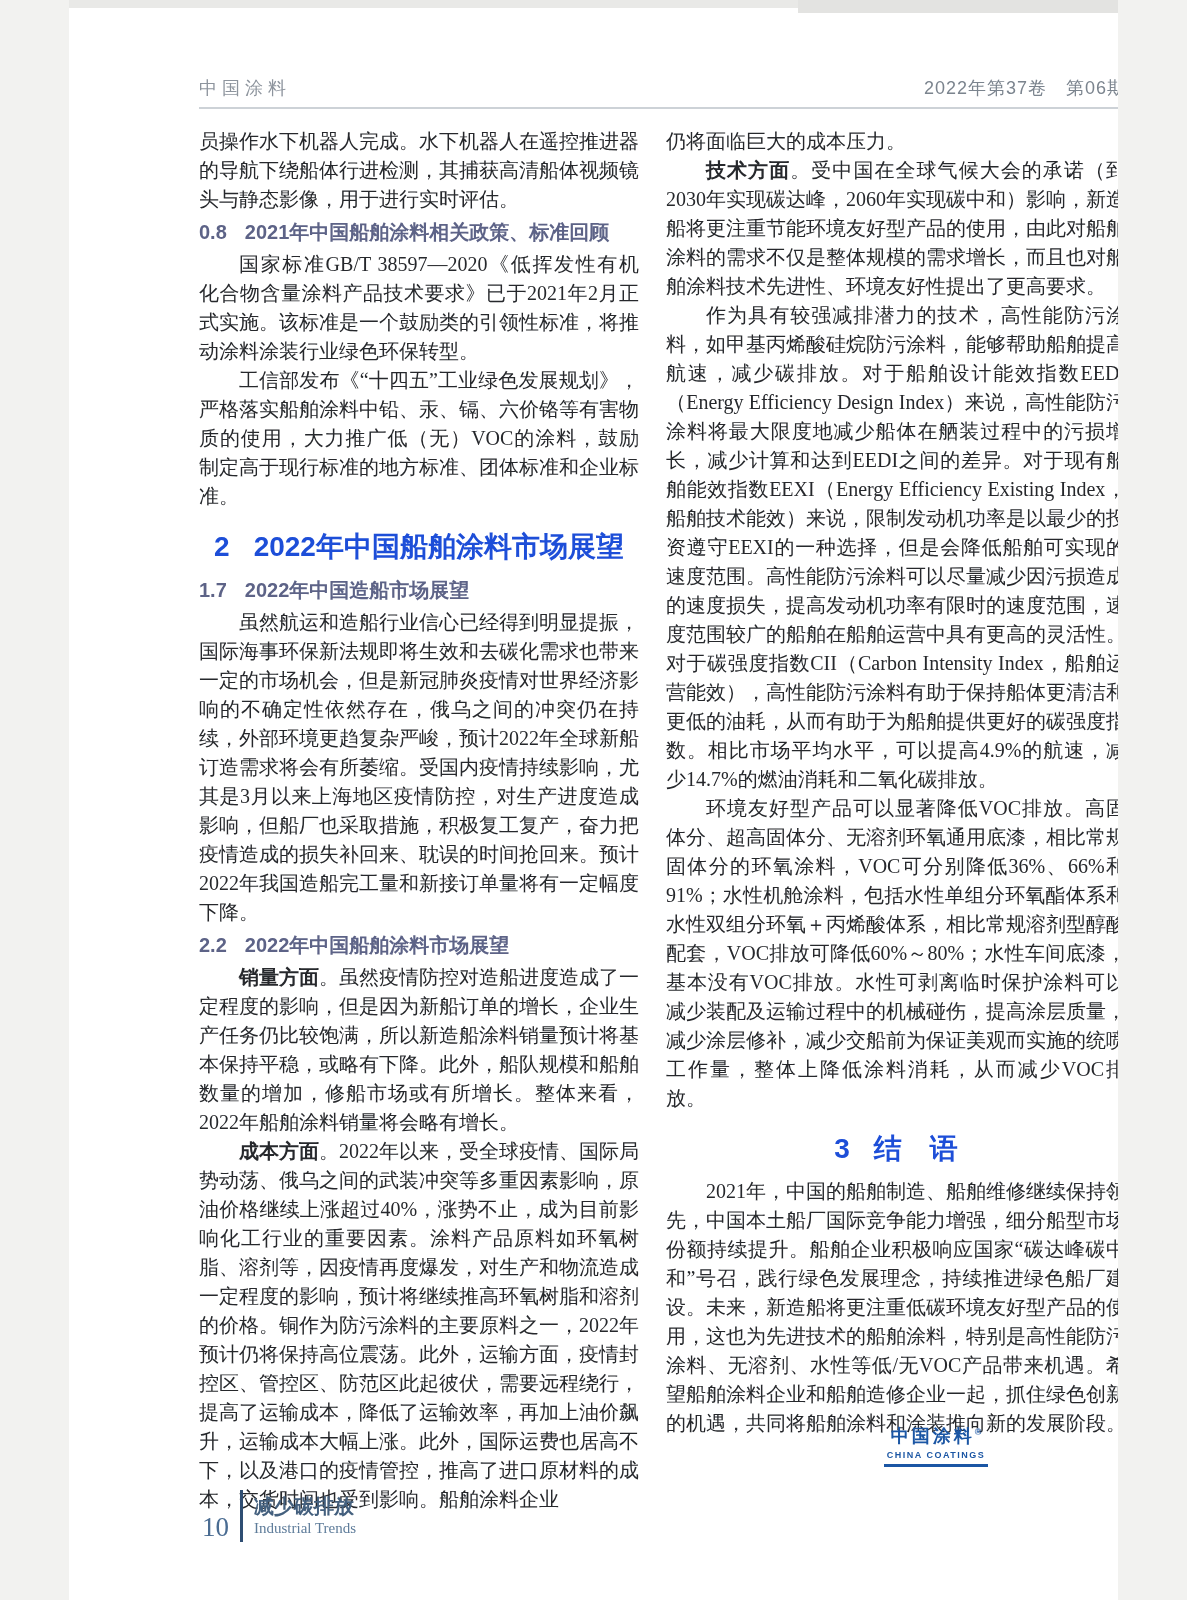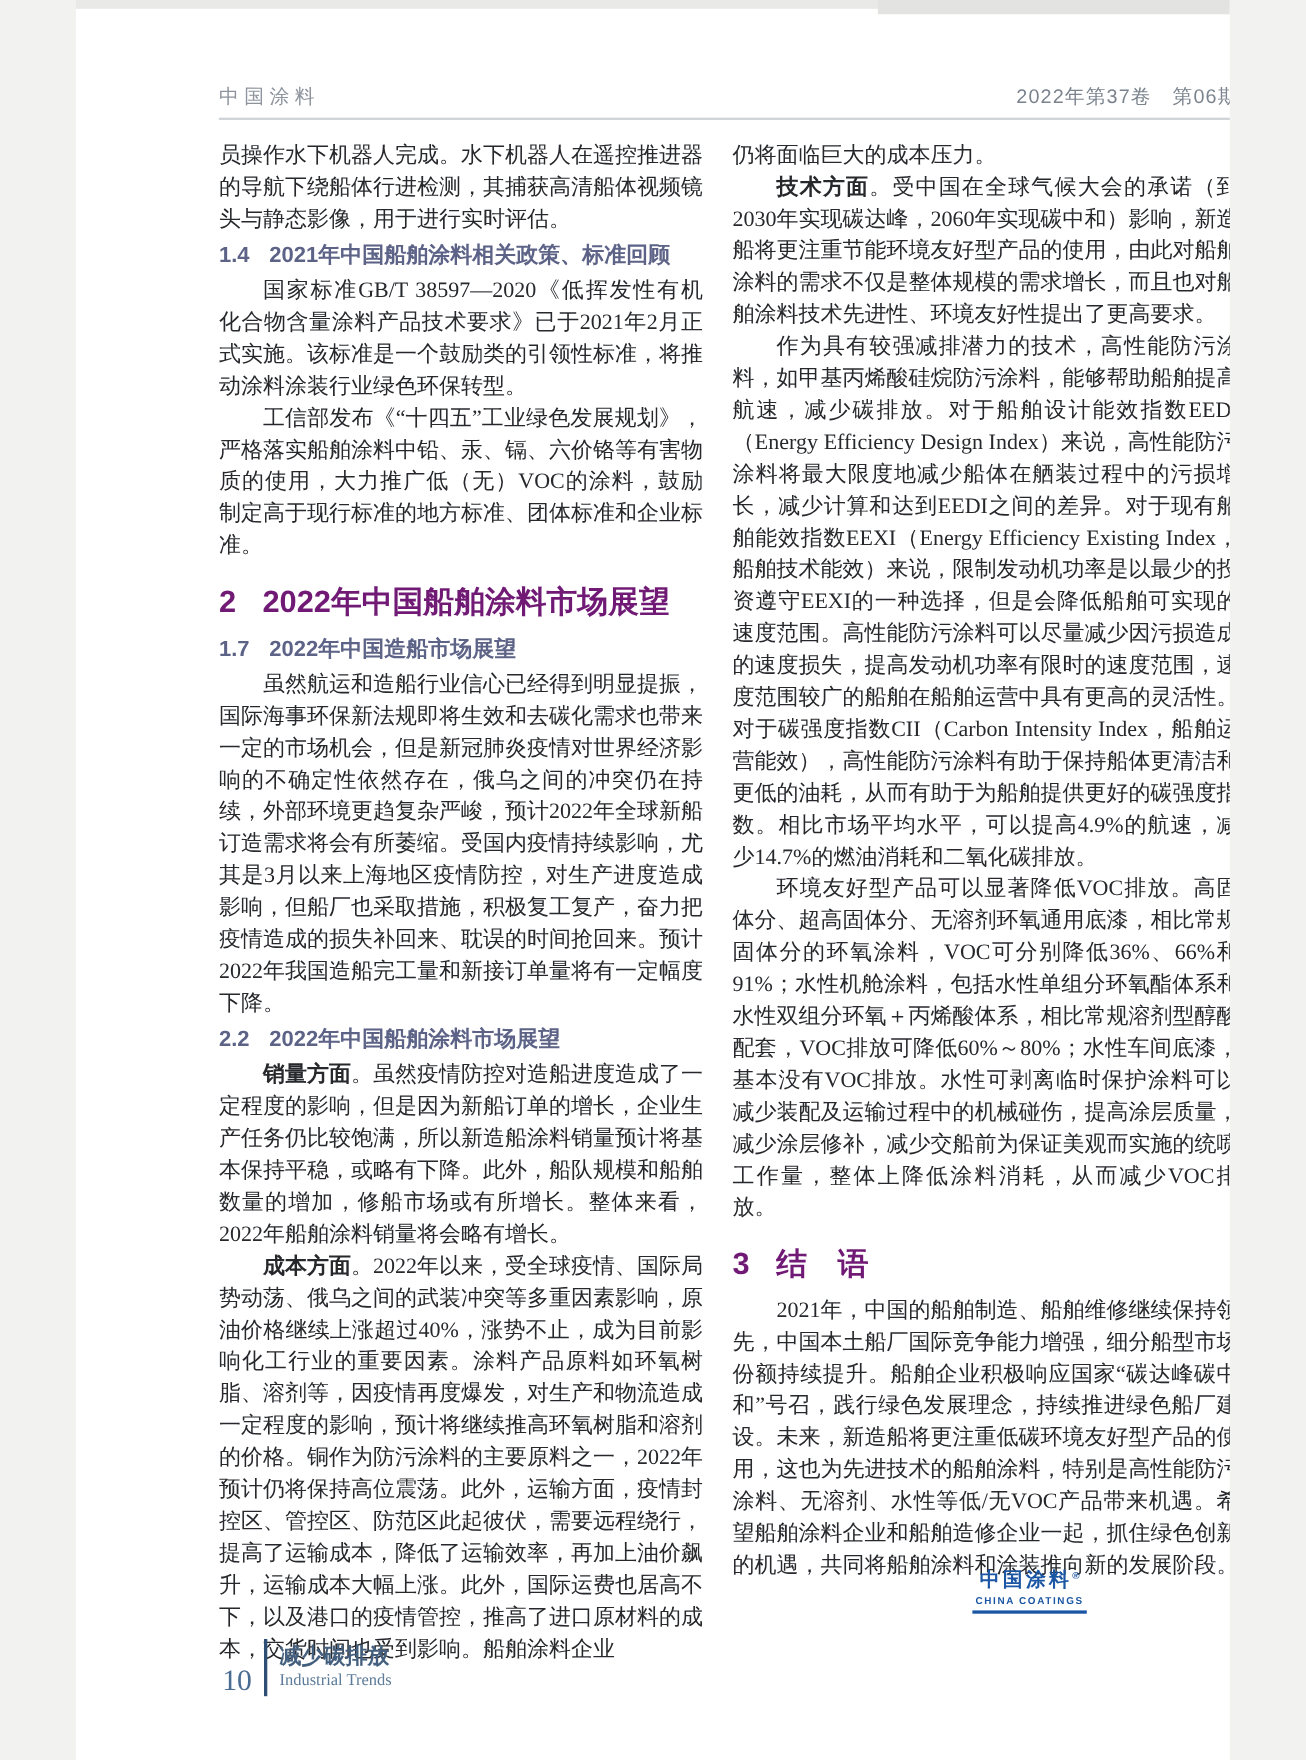--- a/index.html
+++ b/index.html
@@ -52,21 +52,21 @@
 
   .sec-h3{
     font-family:"Liberation Sans","DejaVu Sans",sans-serif;
     font-weight:bold;font-size:20px;line-height:31px;
     color:#5d6387;margin:3px 0 2px;
   }
   .sec-h3 .sec-num{margin-right:18px;}
   .sec-h2{
     font-family:"Liberation Sans","DejaVu Sans",sans-serif;
     font-weight:bold;font-size:28px;line-height:38px;
-    color:#701a75;margin:17px 0 9px;
+    color:#1d4ed8;margin:17px 0 9px;text-align:center;
   }
   .sec-h2 .sec-num{margin-right:24px;}
 
   
   .logo{
     position:absolute;right:130px;top:1424px;
     width:104px;text-align:center;color:#1b56a4;
   }
   .logo-cn{
     font-family:"Liberation Sans","DejaVu Sans",sans-serif;
@@ -108,21 +108,21 @@
   <div class="scan-top-right"></div>
 
   <div class="header">
     <span class="header-journal">中国涂料</span>
     <span class="header-issue">2022年第37卷　第06期</span>
   </div>
 
   <div class="content">
     <div class="col-left">
         <p class="body-p">员操作水下机器人完成。水下机器人在遥控推进器的导航下绕船体行进检测，其捕获高清船体视频镜头与静态影像，用于进行实时评估。</p>
-        <div class="sec-h3"><span class="sec-num">1.4</span><span>2021年中国船舶涂料相关政策、标准回顾</span></div>
+        <div class="sec-h3"><span class="sec-num">0.8</span><span>2021年中国船舶涂料相关政策、标准回顾</span></div>
         <p class="body-p indent">国家标准GB/T 38597—2020《低挥发性有机化合物含量涂料产品技术要求》已于2021年2月正式实施。该标准是一个鼓励类的引领性标准，将推动涂料涂装行业绿色环保转型。</p>
         <p class="body-p indent">工信部发布《“十四五”工业绿色发展规划》，严格落实船舶涂料中铅、汞、镉、六价铬等有害物质的使用，大力推广低（无）VOC的涂料，鼓励制定高于现行标准的地方标准、团体标准和企业标准。</p>
         <div class="sec-h2"><span class="sec-num">2</span><span>2022年中国船舶涂料市场展望</span></div>
         <div class="sec-h3"><span class="sec-num">1.7</span><span>2022年中国造船市场展望</span></div>
         <p class="body-p indent">虽然航运和造船行业信心已经得到明显提振，国际海事环保新法规即将生效和去碳化需求也带来一定的市场机会，但是新冠肺炎疫情对世界经济影响的不确定性依然存在，俄乌之间的冲突仍在持续，外部环境更趋复杂严峻，预计2022年全球新船订造需求将会有所萎缩。受国内疫情持续影响，尤其是3月以来上海地区疫情防控，对生产进度造成影响，但船厂也采取措施，积极复工复产，奋力把疫情造成的损失补回来、耽误的时间抢回来。预计2022年我国造船完工量和新接订单量将有一定幅度下降。</p>
         <div class="sec-h3"><span class="sec-num">2.2</span><span>2022年中国船舶涂料市场展望</span></div>
         <p class="body-p indent"><b class="lead">销量方面</b>。虽然疫情防控对造船进度造成了一定程度的影响，但是因为新船订单的增长，企业生产任务仍比较饱满，所以新造船涂料销量预计将基本保持平稳，或略有下降。此外，船队规模和船舶数量的增加，修船市场或有所增长。整体来看，2022年船舶涂料销量将会略有增长。</p>
         <p class="body-p indent"><b class="lead">成本方面</b>。2022年以来，受全球疫情、国际局势动荡、俄乌之间的武装冲突等多重因素影响，原油价格继续上涨超过40%，涨势不止，成为目前影响化工行业的重要因素。涂料产品原料如环氧树脂、溶剂等，因疫情再度爆发，对生产和物流造成一定程度的影响，预计将继续推高环氧树脂和溶剂的价格。铜作为防污涂料的主要原料之一，2022年预计仍将保持高位震荡。此外，运输方面，疫情封控区、管控区、防范区此起彼伏，需要远程绕行，提高了运输成本，降低了运输效率，再加上油价飙升，运输成本大幅上涨。此外，国际运费也居高不下，以及港口的疫情管控，推高了进口原材料的成本，交货时间也受到影响。船舶涂料企业</p>
       </div>
     <div class="col-right">

